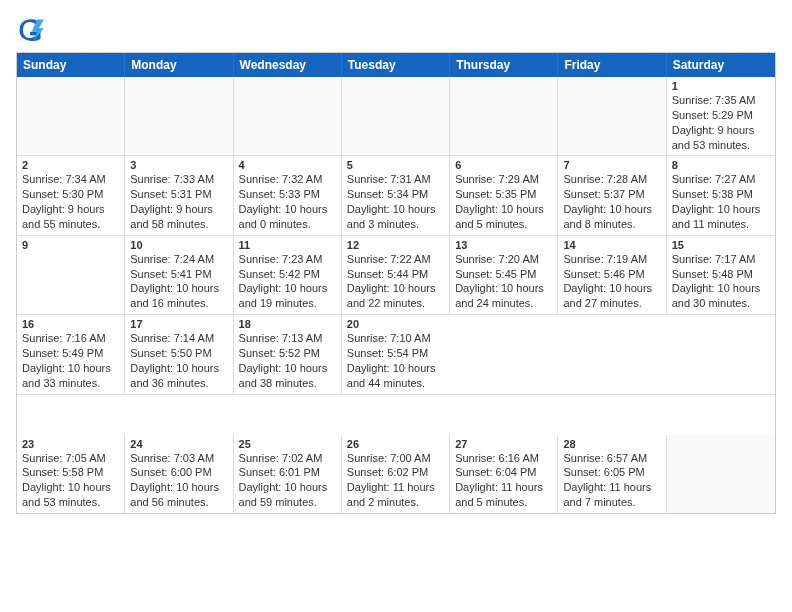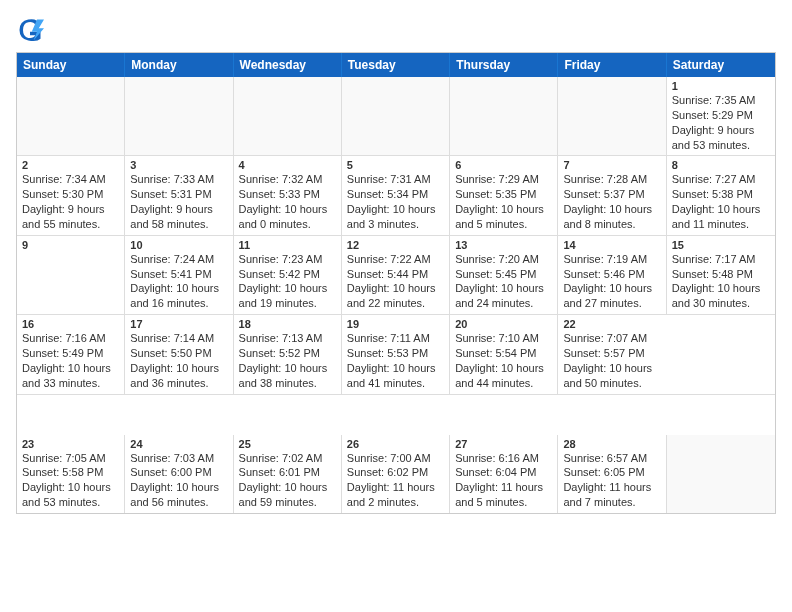--- a/index.html
+++ b/index.html
@@ -258,36 +258,24 @@
 Sunset: 5:50 PM
 Daylight: 10 hours and 36 minutes.</div>
           </div>
           <div class="cal-cell">
             <span class="day-num">18</span>
             <div class="day-info">Sunrise: 7:13 AM
 Sunset: 5:52 PM
 Daylight: 10 hours and 38 minutes.</div>
           </div>
           <div class="cal-cell">
-            <span class="day-num">19</span>
-            <div class="day-info">Sunrise: 7:11 AM
-Sunset: 5:53 PM
-Daylight: 10 hours and 41 minutes.</div>
-          </div>
-          <div class="cal-cell">
             <span class="day-num">20</span>
             <div class="day-info">Sunrise: 7:10 AM
 Sunset: 5:54 PM
 Daylight: 10 hours and 44 minutes.</div>
-          </div>
-          <div class="cal-cell">
-            <span class="day-num">22</span>
-            <div class="day-info">Sunrise: 7:07 AM
-Sunset: 5:57 PM
-Daylight: 10 hours and 50 minutes.</div>
           </div>
         </div>
         <div class="cal-row">
           <div class="cal-cell">
             <span class="day-num">23</span>
             <div class="day-info">Sunrise: 7:05 AM
 Sunset: 5:58 PM
 Daylight: 10 hours and 53 minutes.</div>
           </div>
           <div class="cal-cell">

